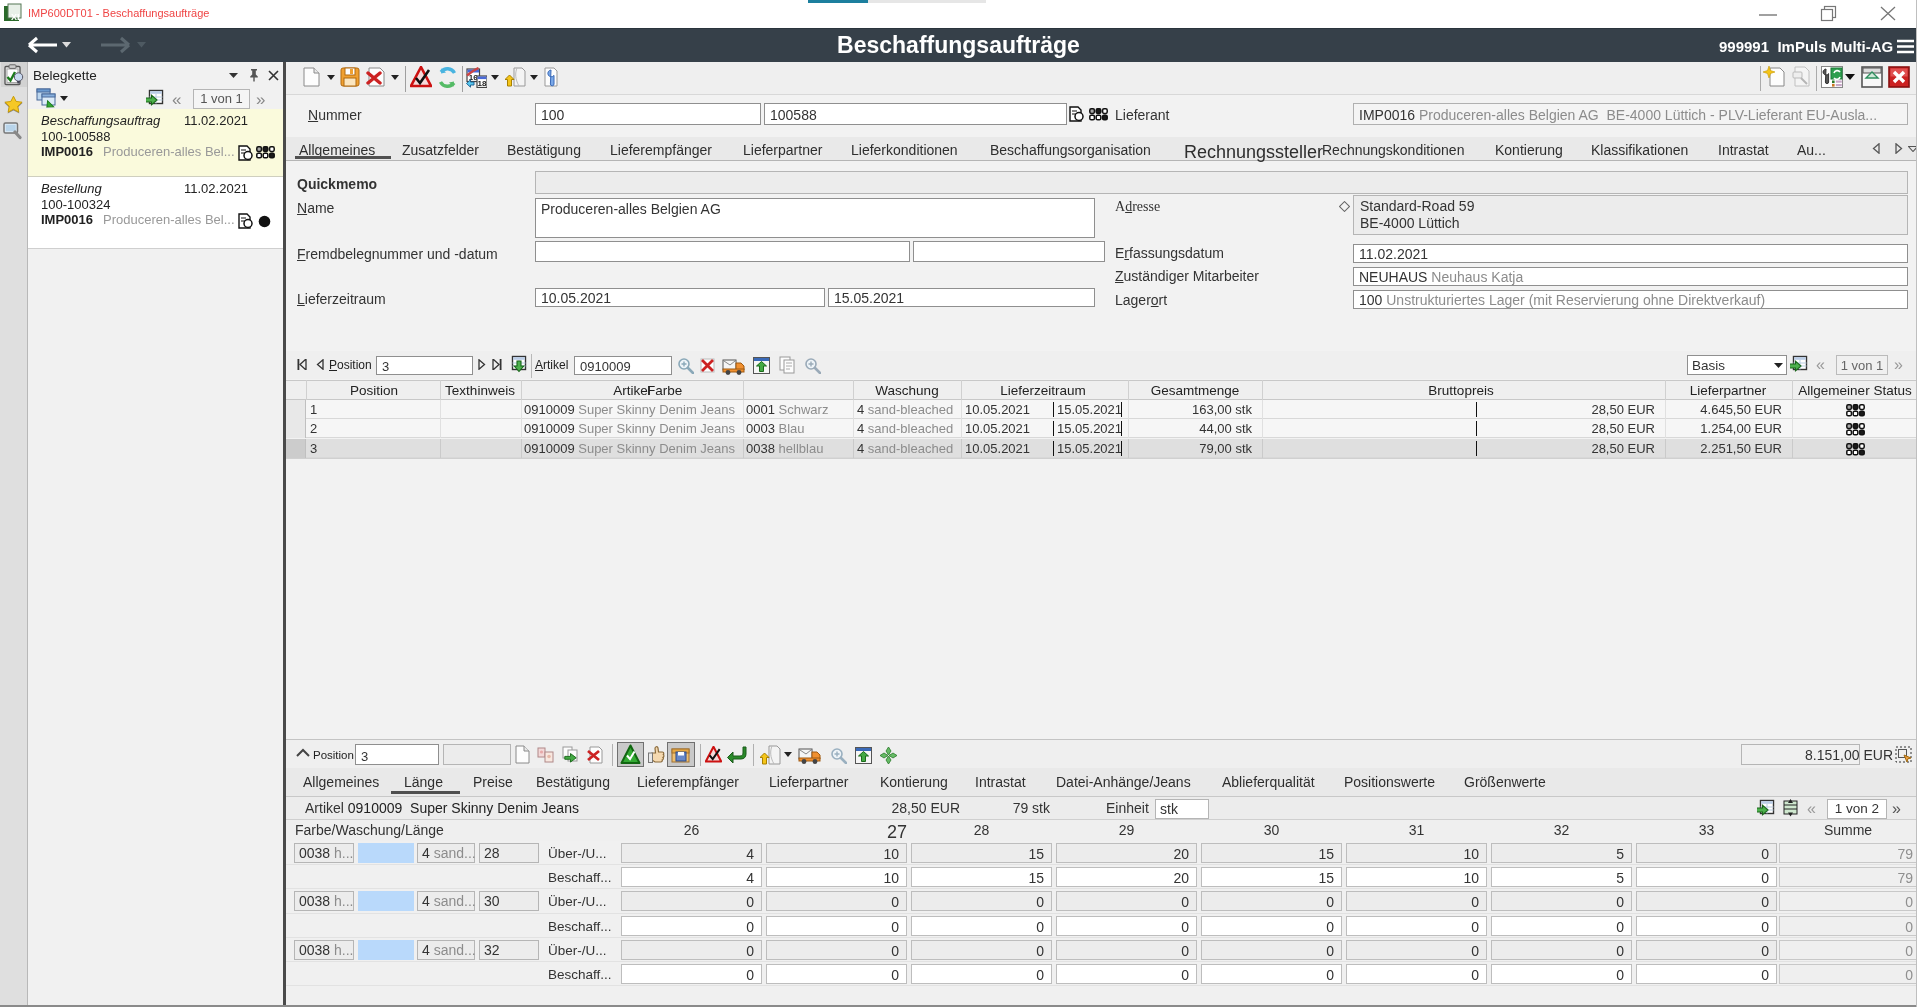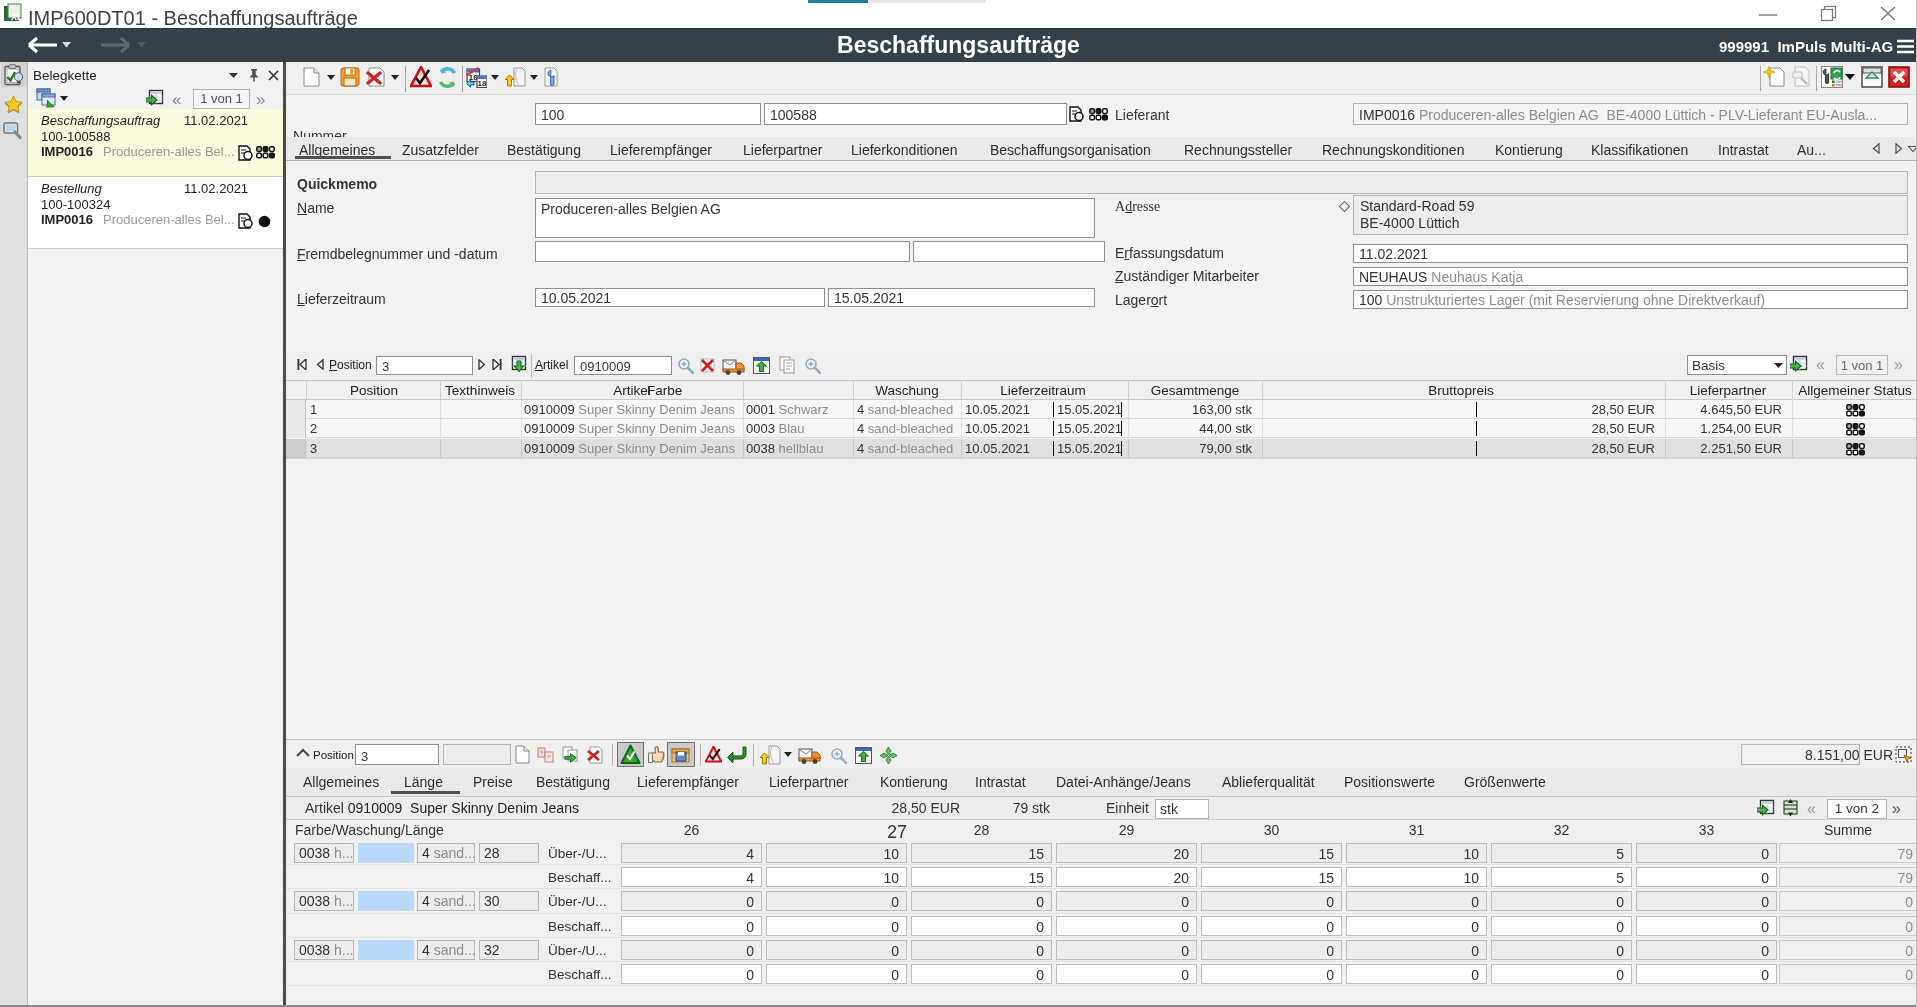--- a/index.html
+++ b/index.html
@@ -11,21 +11,21 @@
 </style></head><body>
 
 <div class="" style="left:0px;top:0px;width:1917px;height:28px;background:#fff;"></div>
 <div class="" style="left:808px;top:0px;width:60px;height:3px;background:#1c7f9e;"></div>
 <div class="" style="left:868px;top:0px;width:118px;height:3px;background:#e6e6e6;"></div>
 <svg style="left:3px;top:3px;" width="20" height="20" viewBox="0 0 20 20">
     <rect x="1" y="3" width="15" height="15" fill="#2a6a2a"></rect>
     <rect x="5" y="1" width="13" height="14" fill="#e8f0e8" stroke="#557755"></rect>
     <text x="8" y="17" font-size="9" font-weight="bold" fill="#fff" font-family="Liberation Sans">XLS</text>
   </svg>
-<div class="t" style="left:28px;top:7px;font-size:20px;color:#404040;">IMP600DT01 - Beschaffungsaufträge</div>
+<div class="t" style="left:28px;top:7px;font-size:11px;color:#ef4444;">IMP600DT01 - Beschaffungsaufträge</div>
 <svg style="left:1758px;top:8px;" width="20" height="14" viewBox="0 0 20 14">
     <path d="M1 7 H19" stroke="#777" stroke-width="1.4"></path>
   </svg>
 <svg style="left:1820px;top:5px;" width="18" height="17" viewBox="0 0 18 17">
     <rect x="4.5" y="1.5" width="11" height="11" fill="none" stroke="#777" stroke-width="1.2"></rect>
     <rect x="1.5" y="4.5" width="11" height="11" fill="#fff" stroke="#777" stroke-width="1.2"></rect>
   </svg>
 <svg style="left:1879px;top:5px;" width="18" height="17" viewBox="0 0 18 17">
     <path d="M2 2 L16 15 M16 2 L2 15" stroke="#777" stroke-width="1.3"></path>
   </svg>
@@ -225,21 +225,21 @@
 <svg style="left:1861px;top:66px;" width="22" height="22" viewBox="0 0 22 22">
     <rect x="1" y="1" width="20" height="20" fill="#f8f8f8" stroke="#555" stroke-width="1.6"></rect>
     <rect x="2" y="2" width="18" height="5" fill="#ddd" stroke="#555"></rect>
     <path d="M11 6 L17 12 L5 12 Z" fill="#cfe8d8" stroke="#2e8e5e" stroke-width="1.4"></path>
   </svg>
 <svg style="left:1888px;top:66px;" width="22" height="22" viewBox="0 0 22 22">
     <rect x="1" y="1" width="20" height="20" fill="#cc2222" stroke="#881111" stroke-width="1.6"></rect>
     <rect x="2.5" y="2.5" width="17" height="8" fill="#e05050"></rect>
     <path d="M6 6 L16 16 M16 6 L6 16" stroke="#fff" stroke-width="3.4"></path>
   </svg>
-<div class="t" style="left:293px;top:107px;margin-top:21px;"><u>N</u>ummer</div>
+<div class="t" style="left:308px;top:107px;"><u>N</u>ummer</div>
 <div class="" style="left:535px;top:103px;width:226px;height:22px;background:#fff;border:1px solid #8f8f8f;"></div>
 <div class="t" style="left:541px;top:107px;">100</div>
 <div class="" style="left:764px;top:103px;width:303px;height:22px;background:#fff;border:1px solid #8f8f8f;"></div>
 <div class="t" style="left:770px;top:107px;">100588</div>
 <svg style="left:1069px;top:106px;" width="15" height="16" viewBox="0 0 15 16">
     <g transform="scale(1.0)">
       <path d="M1 1 L9 1 L12 4 L12 15 L1 15 Z" fill="#fff" stroke="#111" stroke-width="1.4"></path>
       <path d="M3 5 H8 M3 8 H7" stroke="#111"></path>
       <circle cx="10" cy="10.5" r="4" fill="#fff" stroke="#111" stroke-width="1.5"></circle>
     </g>
@@ -258,21 +258,21 @@
 <div class="" style="left:1353px;top:103px;width:555px;height:22px;background:#f4f4f4;border:1px solid #b0b0b0;overflow:hidden;"></div>
 <div class="t" style="left:1359px;top:107px;">IMP0016 <span class="g">Produceren-alles Belgien AG  BE-4000 Lüttich - PLV-Lieferant EU-Ausla...</span></div>
 <div class="" style="left:286px;top:137px;width:1631px;height:24px;background:#e9e9e9;border-bottom:1px solid #b5b5b5;"></div>
 <div class="t" style="left:299px;top:142px;font-size:14px;color:#2e2e2e;">Allgemeines</div>
 <div class="t" style="left:402px;top:142px;font-size:14px;color:#2e2e2e;">Zusatzfelder</div>
 <div class="t" style="left:507px;top:142px;font-size:14px;color:#2e2e2e;">Bestätigung</div>
 <div class="t" style="left:610px;top:142px;font-size:14px;color:#2e2e2e;">Lieferempfänger</div>
 <div class="t" style="left:743px;top:142px;font-size:14px;color:#2e2e2e;">Lieferpartner</div>
 <div class="t" style="left:851px;top:142px;font-size:14px;color:#2e2e2e;">Lieferkonditionen</div>
 <div class="t" style="left:990px;top:142px;font-size:14px;color:#2e2e2e;">Beschaffungsorganisation</div>
-<div class="t" style="left:1184px;top:142px;font-size:14px;color:#2e2e2e;">Rechnungssteller</div>
+<div class="t" style="left:1184px;top:142px;font-size:18px;color:#2e2e2e;">Rechnungssteller</div>
 <div class="t" style="left:1322px;top:142px;font-size:14px;color:#2e2e2e;">Rechnungskonditionen</div>
 <div class="t" style="left:1495px;top:142px;font-size:14px;color:#2e2e2e;">Kontierung</div>
 <div class="t" style="left:1591px;top:142px;font-size:14px;color:#2e2e2e;">Klassifikationen</div>
 <div class="t" style="left:1718px;top:142px;font-size:14px;color:#2e2e2e;">Intrastat</div>
 <div class="t" style="left:1797px;top:142px;font-size:14px;color:#2e2e2e;">Au...</div>
 <div class="" style="left:295px;top:156px;width:96px;height:3px;background:#505050;"></div>
 <svg style="left:1872px;top:143px;" width="8" height="11" viewBox="0 0 8 11">
     <path d="M7 0.8 L7 10.2 L1.5 5.5 Z" fill="none" stroke="#555" stroke-width="1.3"></path>
   </svg>
 <svg style="left:1895px;top:143px;" width="8" height="11" viewBox="0 0 8 11">

